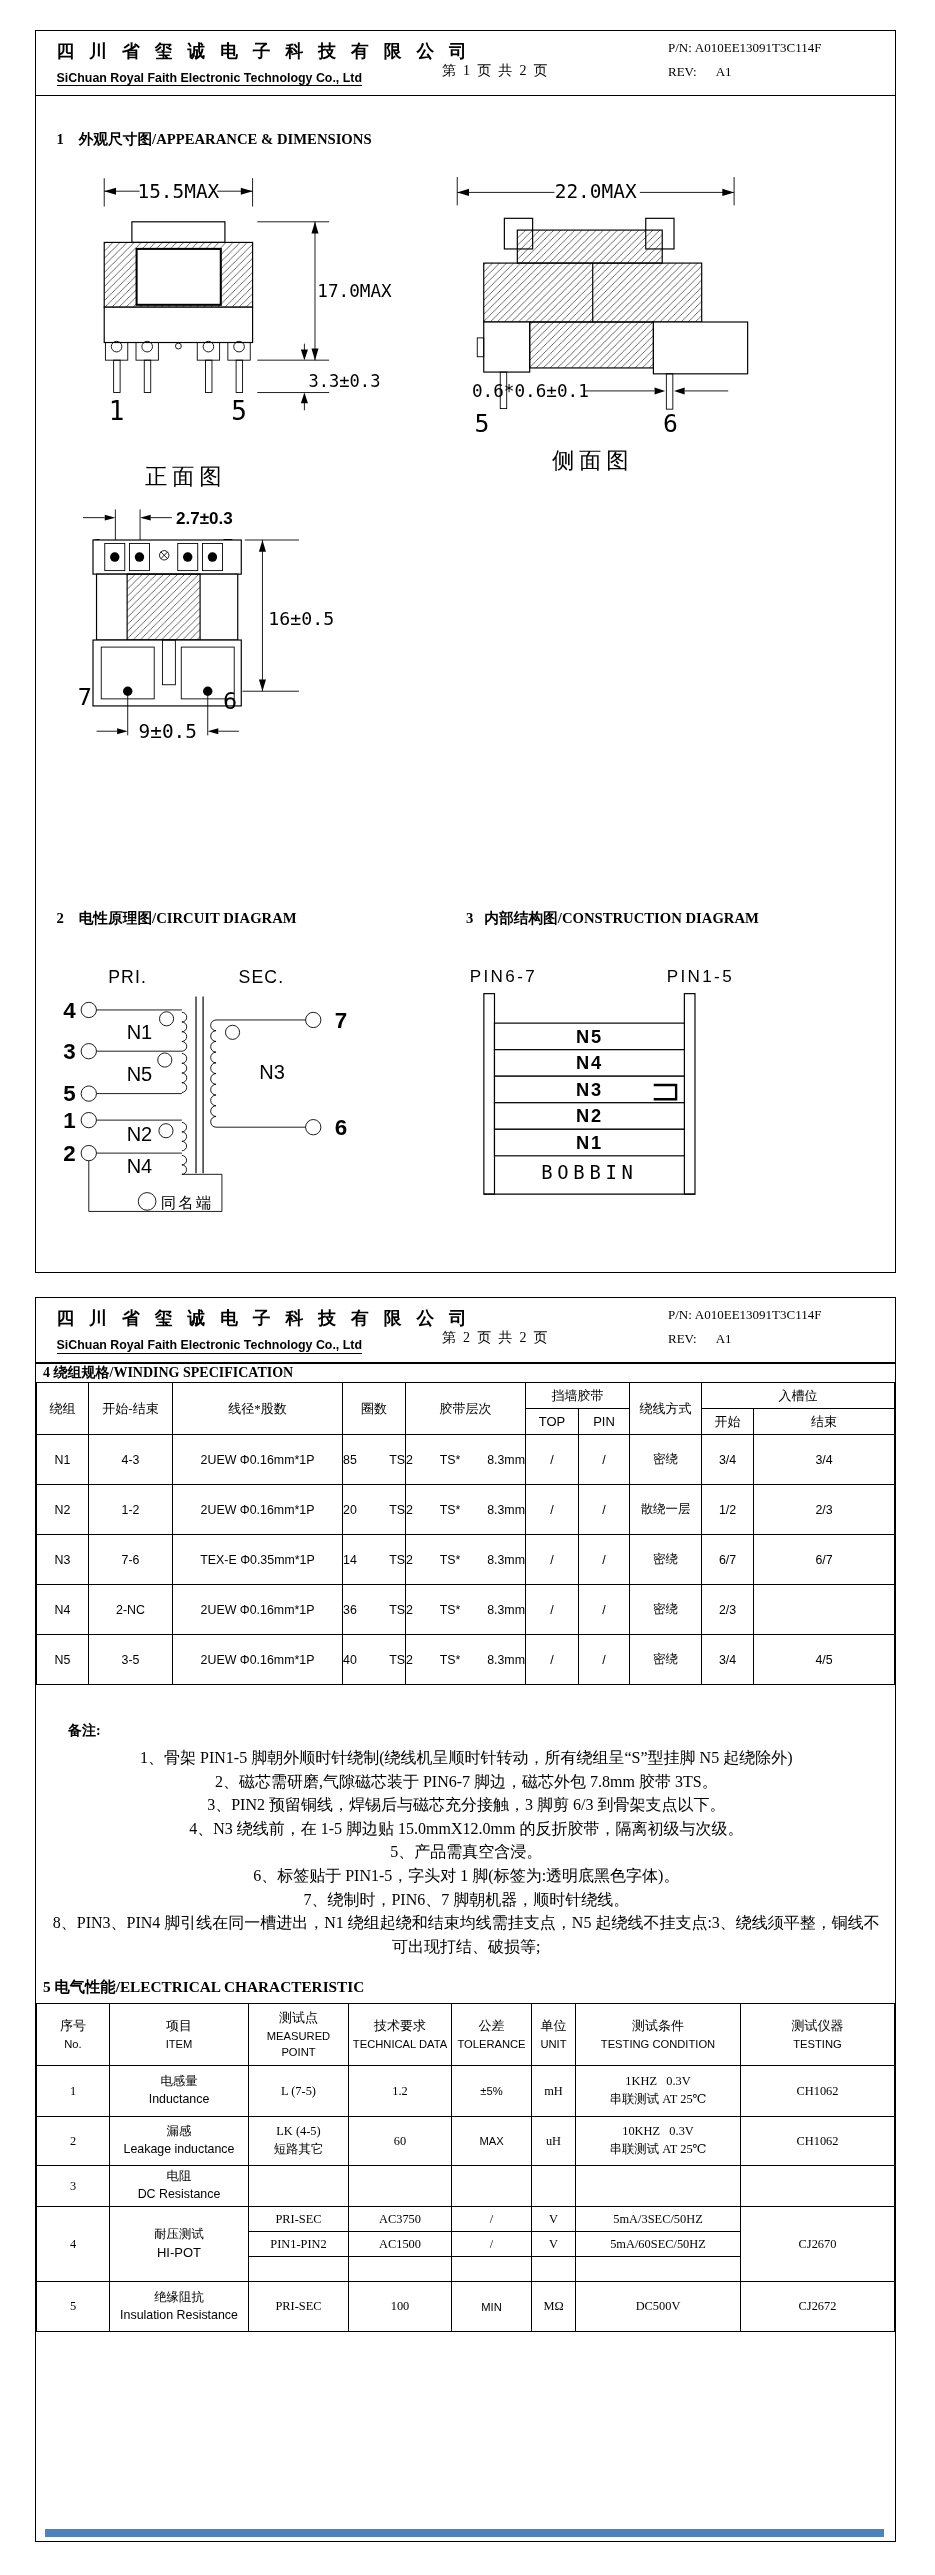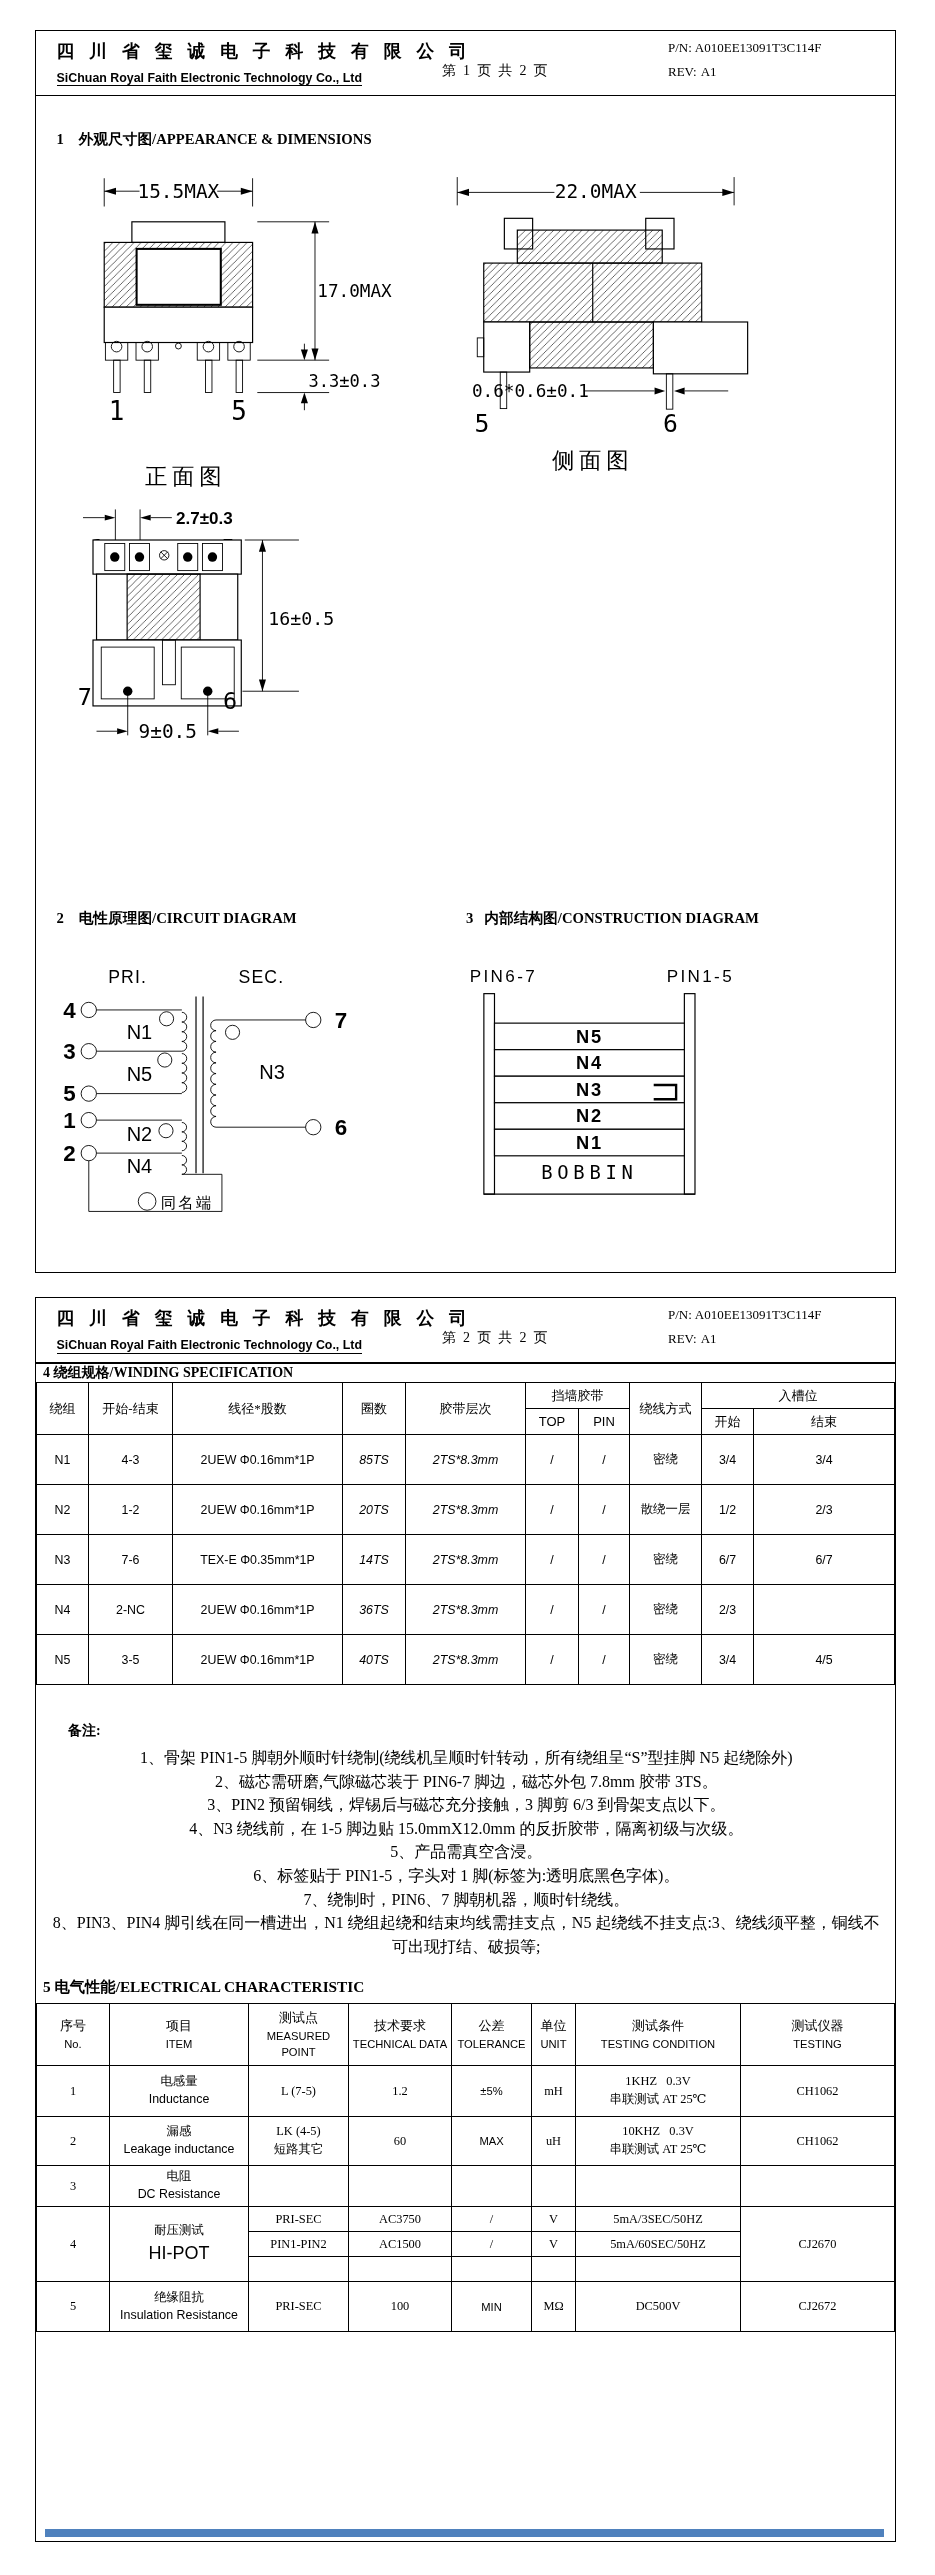--- a/index.html
+++ b/index.html
@@ -8,42 +8,42 @@
   .page { position:absolute; left:35px; width:861px; border:1.2px solid #000; background:#fff; }
   #page1 { top:29.5px;  height:1243px; }
   #page2 { top:1297px; height:1245px; }
 
   
   .hdr-cn  { position:absolute; left:20.6px; top:8.3px; font-size:17.7px; font-weight:bold; letter-spacing:5.3px; white-space:pre; }
   .hdr-en  { position:absolute; left:20.6px; top:40px; font-size:12.4px; font-weight:bold;
              font-family:"Liberation Sans",sans-serif; border-bottom:1.2px solid #000; padding-bottom:0.6px; }
   .hdr-page{ position:absolute; left:406px; top:31px; font-size:14px; letter-spacing:1.8px; white-space:pre; }
   .hdr-pn  { position:absolute; left:632px; top:9.4px; font-size:13px; display:flex; gap:3px; white-space:pre; }
-  .hdr-rev { position:absolute; left:632px; top:33px; font-size:13px; display:flex; gap:4px; white-space:pre; }
+  .hdr-rev { position:absolute; left:632px; top:33px; font-size:13px; display:flex; gap:19px; white-space:pre; }
   .hdr-line{ position:absolute; left:0; right:0; top:64px; height:1.8px; background:#000; }
 
   .sec-title { position:absolute; font-weight:bold; font-size:14.7px; white-space:pre; }
   .cap { position:absolute; font-size:22.4px; letter-spacing:4.7px; }
 
   svg { position:absolute; overflow:visible; }
   svg text { fill:#000; }
   .dim  { font-family:"DejaVu Sans Mono",monospace; }
   .lblS { font-family:"Liberation Sans","DejaVu Sans",sans-serif; }
   .ln   { stroke:#000; stroke-width:2; fill:none; }
   .thin { stroke:#000; stroke-width:1.5; fill:none; }
   .box  { fill:#fff; stroke:#000; stroke-width:2; }
   .arr  { fill:#000; stroke:none; }
 
   table { border-collapse:collapse; table-layout:fixed; position:absolute; background:#fff; }
   th, td { border:1.2px solid #000; text-align:center; vertical-align:middle; font-weight:normal; overflow:hidden; }
   #wtab { left:0px; top:84px; width:858px; font-size:12.4px; }
   #wtab th { font-size:13px; }
   #wtab td { font-family:"Liberation Sans","DejaVu Sans",sans-serif; }
   #wtab td.cjk { font-family:"Liberation Serif",serif; }
-  .spread { display:flex; justify-content:center; align-items:center;font-style:italic; }
+  .spread { display:flex; justify-content:space-between; align-items:center; }
 
   .notes-title { position:absolute; left:32px; top:424px; font-size:14px; font-weight:bold; }
   .note-line { font-size:16px; line-height:23.6px;text-align:center; }
   #notes-list { position:absolute; left:11.8px; top:448px; width:837px; }
 
   #etab { left:0px; top:705px; width:858px; font-size:12.4px; }
   #etab .en { font-family:"Liberation Sans","DejaVu Sans",sans-serif; font-size:11.2px; }
   #etab .cn { font-size:13px; }
   .pre { white-space:pre; }
   .l2 { line-height:1.45; }
@@ -546,21 +546,21 @@
       <td></td>
       <td></td>
       <td></td>
       <td></td>
       <td></td>
     </tr>
     <tr style="height:25px;">
       <td rowspan="3">4</td>
       <td rowspan="3">
             <div class="l2">耐压测试</div>
-            <div class="en l2" style="font-size:18px">HI-POT</div>
+            <div class="en l2" style="font-size:13px">HI-POT</div>
           </td>
       <td>PRI-SEC</td>
       <td>AC3750</td>
       <td>/</td>
       <td>V</td>
       <td>5mA/3SEC/50HZ</td>
       <td rowspan="3">CJ2670</td>
     </tr>
     <tr style="height:25px;">
       <td>PIN1-PIN2</td>

